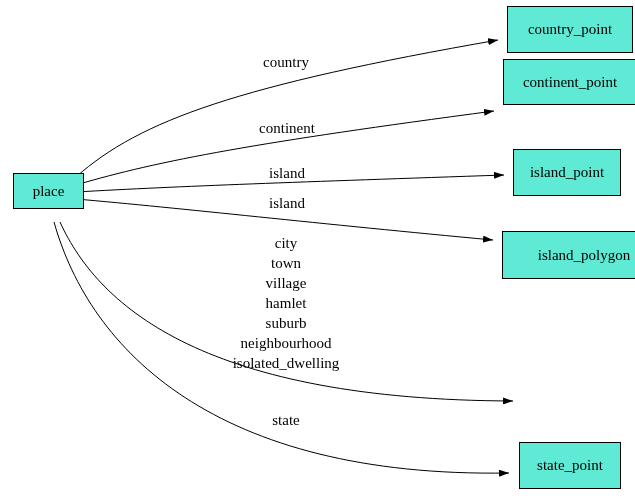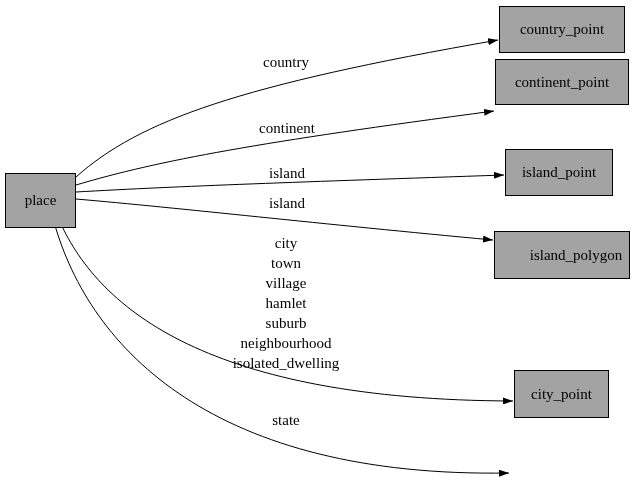--- a/index.html
+++ b/index.html
@@ -28,27 +28,28 @@
   .edge-label {
     fill: #000000;
     font-family: "Liberation Serif", "DejaVu Serif", serif;
     font-size: 15px;
     text-anchor: middle;
   }
   .node {
     position: absolute;
     box-sizing: border-box;
     border: 1px solid #000000;
-    background: #a3a3a3;
+    background: #5eead4;
     display: flex;
     align-items: center;
     justify-content: center;
     font-size: 15px;
     color: #000000;
     white-space: nowrap;
+    margin-left: 8px;
   }
 </style>
 </head>
 <body>
 
 <div class="canvas">
 
   <svg class="edges-layer" width="635" height="496" viewBox="0 0 635 496">
     <defs>
       <marker id="arrow" viewBox="0 0 10 7" refX="10" refY="3.5" markerWidth="10" markerHeight="7" orient="auto">
@@ -72,38 +73,38 @@
     <text class="edge-label" x="286" y="268">town</text>
     <text class="edge-label" x="286" y="288">village</text>
     <text class="edge-label" x="286" y="308">hamlet</text>
     <text class="edge-label" x="286" y="328">suburb</text>
     <text class="edge-label" x="286" y="348">neighbourhood</text>
     <text class="edge-label" x="286" y="368">isolated_dwelling</text>
 
     <text class="edge-label" x="286" y="425">state</text>
   </svg>
 
-  <div class="node" style="left:5px; top:173px; width:71px; height:55px;">
+  <div class="node" style="left:5px; top:173px; width:71px; height:36px;">
     <span>place</span>
   </div>
 
   <div class="node" style="left:499px; top:6px; width:126px; height:47px;">
     <span>country_point</span>
   </div>
 
   <div class="node" style="left:495px; top:59px; width:134px; height:46px;">
     <span>continent_point</span>
   </div>
 
   <div class="node" style="left:505px; top:149px; width:108px; height:47px;">
     <span>island_point</span>
   </div>
 
   <div class="node" style="left:494px; top:231px; width:136px; height:48px;padding-left:28px;">
     <span>island_polygon</span>
   </div>
 
-  <div class="node" style="left:514px; top:370px; width:95px; height:48px;">
-    <span>city_point</span>
+
+  <div class="node" style="left:511px; top:442px; width:102px; height:47px;">
+    <span>state_point</span>
   </div>
-
 
 </div>
 
 </body></html>

